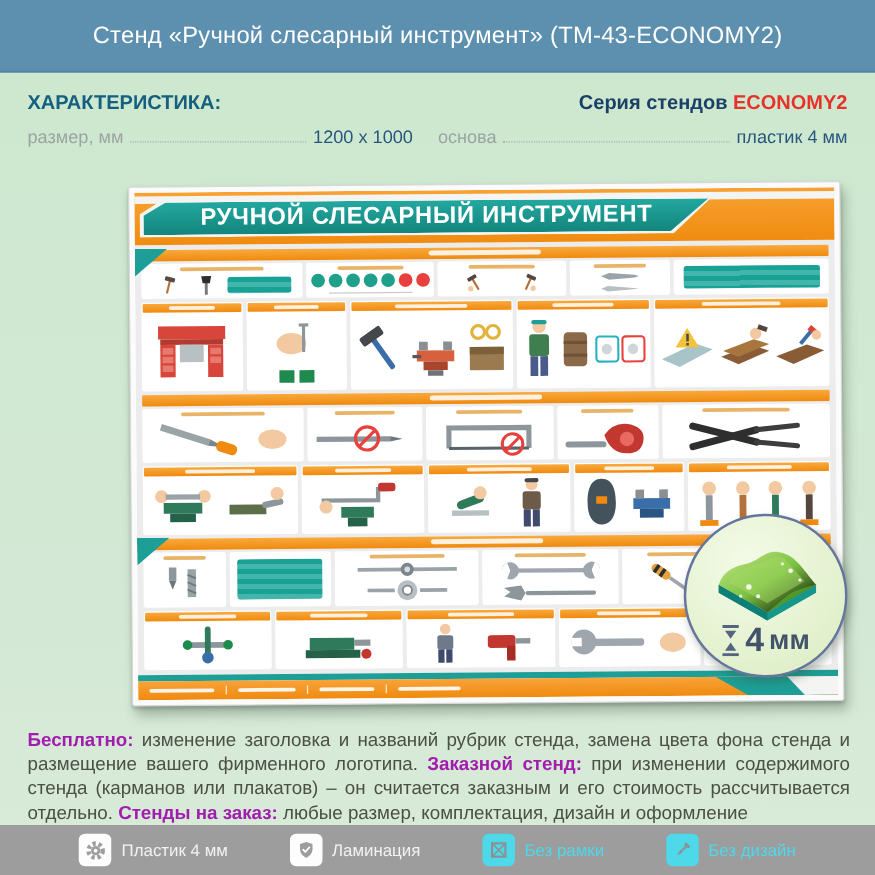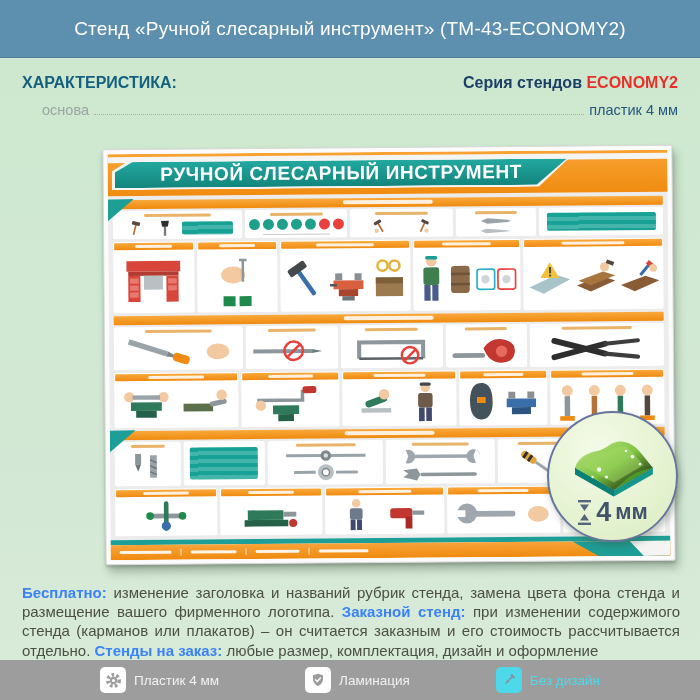--- a/index.html
+++ b/index.html
@@ -80,21 +80,21 @@
     display:flex;flex-direction:column;align-items:center;justify-content:center;gap:1px;
   }
   .thick-row{display:flex;align-items:center;gap:4px;margin-top:-2px;}
   .thick-val{color:#42526b;font-weight:bold;font-size:27px;line-height:1;}
   .thick-unit{color:#42526b;font-weight:bold;font-size:22px;}
   
   .desc{
     position:absolute;left:22px;width:658px;top:568px;
     color:#4b4f44;font-size:15px;line-height:1.28;text-align:justify;
   }
-  .desc b{color:#3b82f6;}
+  .desc b{color:#a21caf;}
   
   .footer{
     position:absolute;left:0;bottom:0;width:700px;height:40px;background:#9d9d9d;
     display:flex;align-items:center;justify-content:space-evenly;padding:0 14px;box-sizing:border-box;
   }
   .badge{display:flex;align-items:center;gap:8px;}
   .b-ico{width:26px;height:26px;border-radius:5px;display:flex;align-items:center;justify-content:center;flex:0 0 auto;}
   .b-ico.white{background:#fdfdfd;}
   .b-ico.cyan{background:#4ed9ea;}
   .badge .blab{font-size:13.5px;white-space:nowrap;}
@@ -110,20 +110,25 @@
 
 <div class="chars">
   <div class="chars-head">
     <span class="chars-title">ХАРАКТЕРИСТИКА:</span>
     <span class="series">
       <span>Серия стендов</span>
       <span class="red">ECONOMY2</span>
     </span>
   </div>
   <div class="spec-row">
+    <div class="spec left">
+      <span class="lab">размер, мм</span>
+      <span class="dots"></span>
+      <span class="val">1200 x 1000</span>
+    </div>
     <div class="spec right">
       <span class="lab">основа</span>
       <span class="dots"></span>
       <span class="val">пластик 4 мм</span>
     </div>
   </div>
 </div>
 
 <div class="poster">
   <div class="poster-inner">
@@ -705,20 +710,29 @@
       <svg width="16" height="16" viewBox="0 0 24 24">
           <path d="M12 2.5l7.5 2.2v6.3c0 5-3.8 8.2-7.5 10.3-3.7-2.1-7.5-5.3-7.5-10.3V4.7z" fill="#9d9d9d"></path>
           <path d="M8.3 11.6l2.6 2.7 4.8-5.4" stroke="#fdfdfd" stroke-width="2.2" fill="none" stroke-linecap="round"></path>
         </svg>
     </span>
     <span class="blab white">Ламинация</span>
   </div>
   <div class="badge">
     <span class="b-ico cyan">
       <svg width="16" height="16" viewBox="0 0 24 24">
+          <rect x="4" y="4" width="16" height="16" fill="none" stroke="#8a9194" stroke-width="2.6"></rect>
+          <path d="M4.5 4.5l15 15M19.5 4.5l-15 15" stroke="#8a9194" stroke-width="2"></path>
+        </svg>
+    </span>
+    <span class="blab cyan">Без рамки</span>
+  </div>
+  <div class="badge">
+    <span class="b-ico cyan">
+      <svg width="16" height="16" viewBox="0 0 24 24">
           <g transform="rotate(45 12 12)" fill="#8a9194">
             <rect x="8.2" y="2.5" width="7.6" height="3.2" rx="1"></rect>
             <rect x="10.4" y="5.7" width="3.2" height="10.5"></rect>
             <polygon points="10.4,16.2 13.6,16.2 12,21"></polygon>
             <line x1="10.4" y1="8.5" x2="13.6" y2="9.6" stroke="#4ed9ea" stroke-width="1"></line>
             <line x1="10.4" y1="11.5" x2="13.6" y2="12.6" stroke="#4ed9ea" stroke-width="1"></line>
           </g>
         </svg>
     </span>
     <span class="blab cyan">Без дизайн</span>

